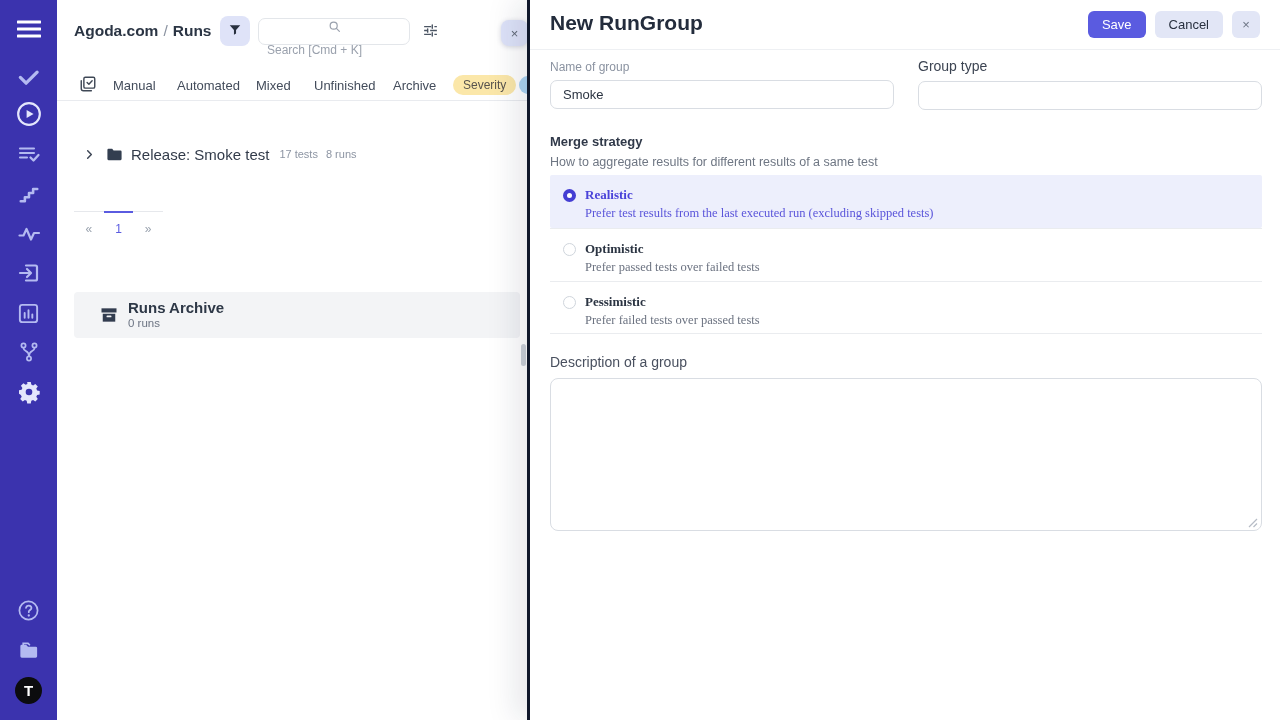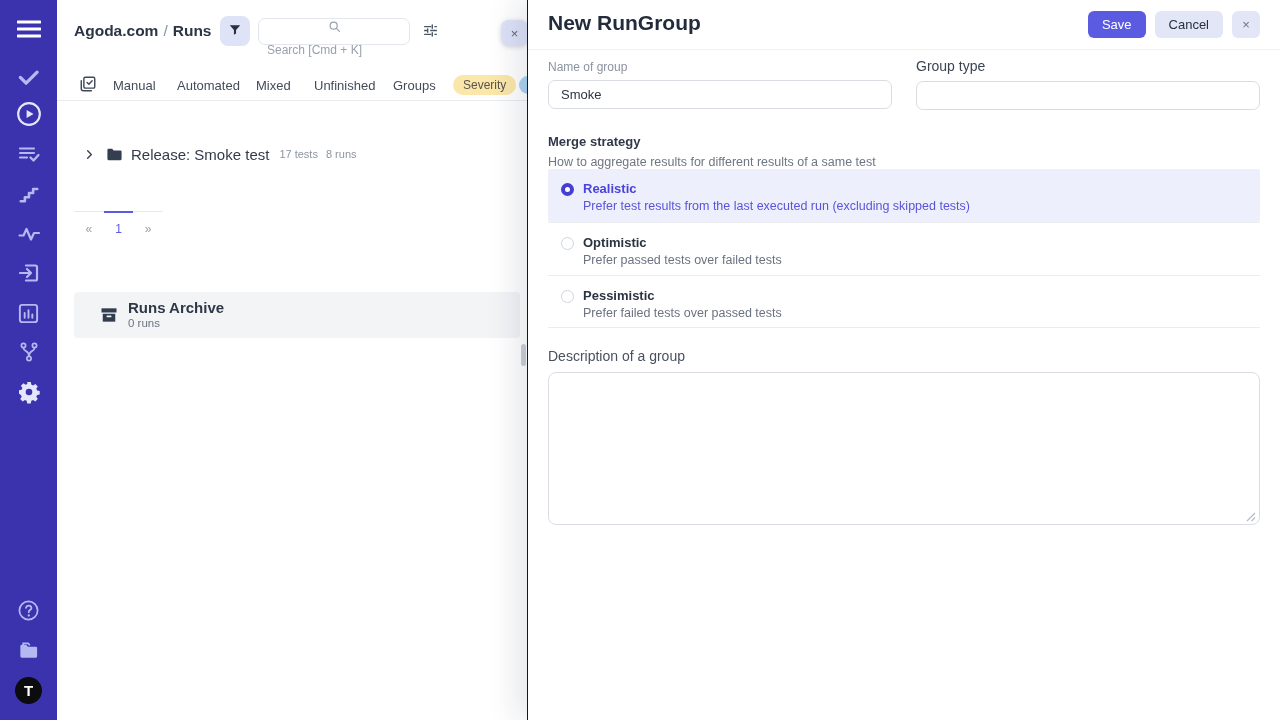--- a/index.html
+++ b/index.html
@@ -117,21 +117,21 @@
 
   .panel-scrollbar {
     position:absolute; left:464px; top:344px; width:5px; height:22px;
     background:#cbd0d8; border-radius:3px; cursor:grab;
   }
 
   
   .modal {
     position:absolute; left:527px; top:0; width:753px; height:720px;
     background:#ffffff; z-index:10;
-    border-left:1px solid #0f172a;
+    border-left:3px solid #0f172a;
     box-shadow:-12px 0 28px rgba(23,28,58,.10);
   }
   .modal-header { position:relative; height:50px; border-bottom:1px solid #eef0f3; }
   .modal-title { position:absolute; left:20px; top:11px; font-size:21px; font-weight:700; color:#232c3c; }
   .modal-actions { position:absolute; right:20px; top:11px; display:flex; gap:9px; }
   .btn { font-family:"Liberation Sans",sans-serif; font-size:13px; border:none; border-radius:6px; cursor:pointer; height:27px; }
   .btn-save { background:#5a5be0; color:#ffffff; padding:0 14px; font-weight:500; }
   .btn-cancel { background:#e2e6f6; color:#28303f; padding:4px 14px; font-weight:500; }
   .btn-close { background:#e2e6f6; color:#6d7585; width:28px; font-size:13px; }
 
@@ -143,21 +143,21 @@
   .label-sm { display:block; font-size:12px; color:#8b93a1; margin:10px 0 6px; }
   .text-input {
     width:100%; height:29px; border:1px solid #d9dde3; border-radius:7px;
     padding:0 12px; font-size:13px; color:#2b3442; outline:none;
     font-family:"Liberation Sans",sans-serif; background:#fff;
   }
 
   .merge-label { font-size:13px; font-weight:700; color:#303949; margin-top:24px; }
   .merge-hint { font-size:12.5px; color:#6e7683; margin-top:6px; }
 
-  .options { margin-top:0; }
+  .options { margin-top:6px;font-family:Liberation Serif, serif; }
   .option {
     display:flex; padding:12px 0 0 13px; height:53px; cursor:pointer; background:#fff;
   }
   .option + .option { border-top:1px solid #eaecef; }
   .options .option:last-child { border-bottom:1px solid #eaecef; }
   .option.selected { background:#edeffc; border-radius:2px; }
   .radio {
     width:13px; height:13px; border-radius:50%; border:1px solid #cfd5dc;
     background:#fff; margin-top:2px; flex:none;
   }
@@ -302,21 +302,21 @@
             <rect x="6.5" y="3" width="14.5" height="14.5" rx="2" stroke="currentColor" stroke-width="1.9" fill="none"></rect>
             <path d="M10.8 10l2.4 2.4 4.3-4.6" stroke="currentColor" stroke-width="1.9" fill="none" stroke-linecap="round" stroke-linejoin="round"></path>
             <path d="M3 7.5V18a3 3 0 003 3h10.5" stroke="currentColor" stroke-width="1.9" fill="none" stroke-linecap="round"></path>
           </svg>
       </span>
     </button>
     <span class="tab-item" style="left:56px">Manual</span>
     <span class="tab-item" style="left:120px">Automated</span>
     <span class="tab-item" style="left:199px">Mixed</span>
     <span class="tab-item" style="left:257px">Unfinished</span>
-    <span class="tab-item" style="left:336px">Groups</span>
+    <span class="tab-item" style="left:336px">Archive</span>
     <span class="severity-pill">Severity</span>
     <span class="truncated-pill"></span>
   </div>
 
   <div class="tree-row">
     <span class="tree-chevron">
       <svg width="11" height="11" viewBox="0 0 24 24">
           <path d="M8 4l8 8-8 8" stroke="currentColor" stroke-width="3.2" fill="none" stroke-linecap="round" stroke-linejoin="round"></path>
         </svg>
     </span>

